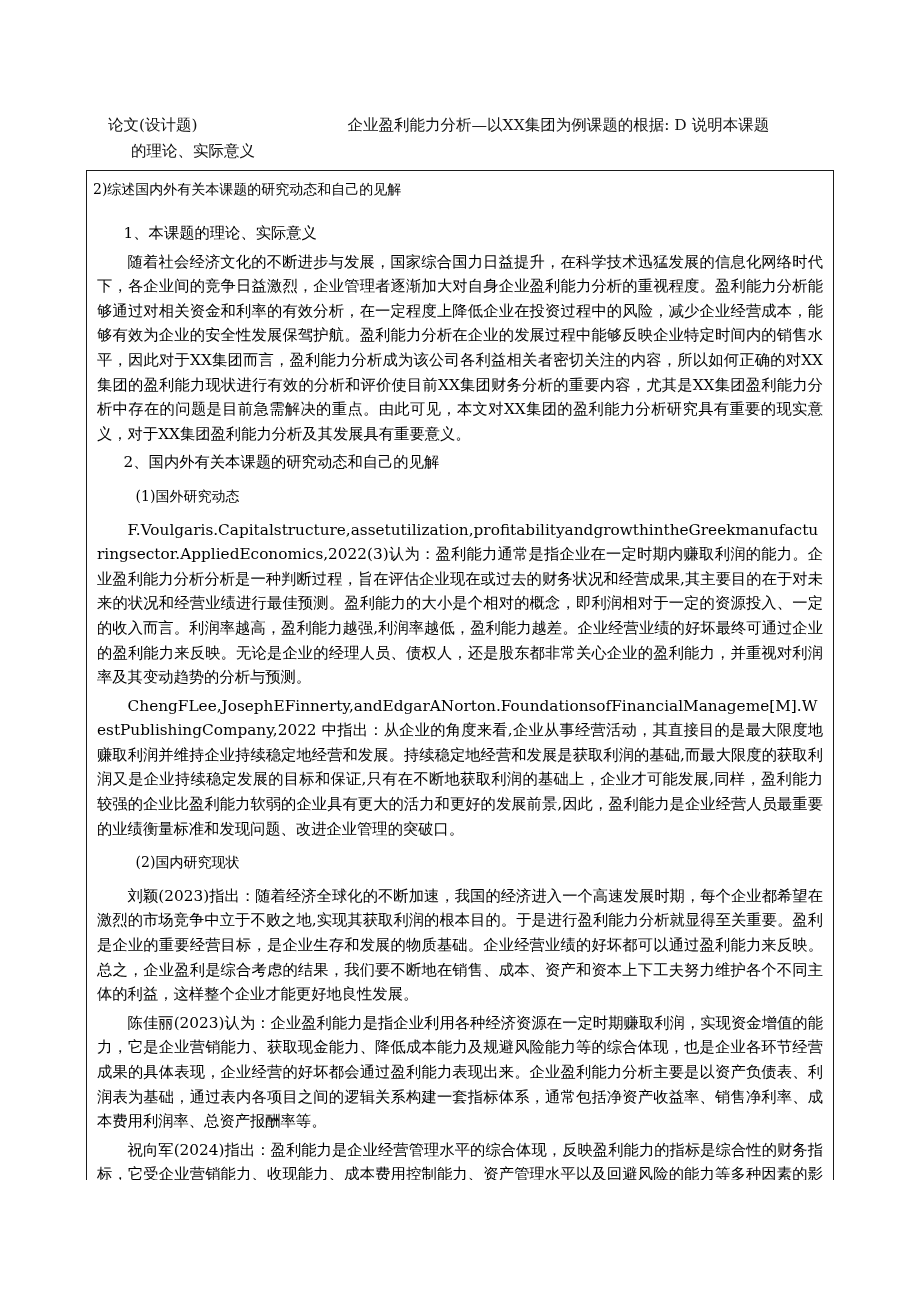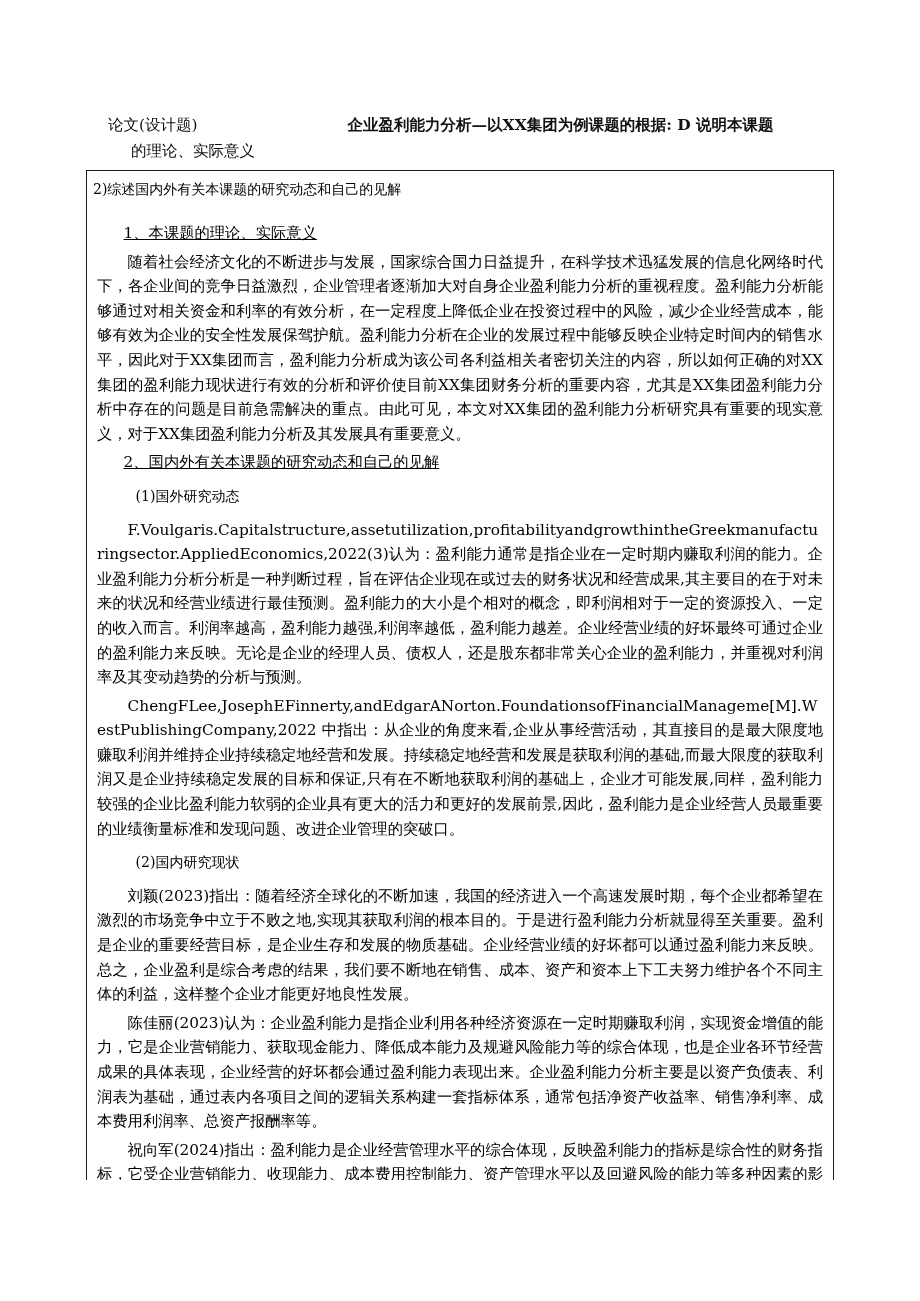--- a/index.html
+++ b/index.html
@@ -37,21 +37,20 @@
     white-space: nowrap;
   }
   .hdr-left {
     display: inline-block;
     padding-left: 22px;
     text-align: center;
   }
   .hdr-right {
     display: inline-block;
     padding-left: 150px;
-    font-weight: bold;
   }
   .hdr-cont {
     display: block;
     margin-left: 45px;
   }
 
   
   .table-box {
     position: absolute;
     left: 86px;
@@ -83,21 +82,20 @@
     text-indent: 2em;
     word-break: break-all;
     letter-spacing: 0;
   }
   p.sub {
     font-size: 15.3px;
     line-height: 24.6px;
     margin: 0;
     text-indent: 2em;
     white-space: nowrap;
-    text-decoration: underline;
   }
   p.sub2 {
     font-size: 14px;
     line-height: 24.6px;
     margin: 9px;
     text-indent: 2.4em;
     white-space: nowrap;
   }
 </style>
 </head>

